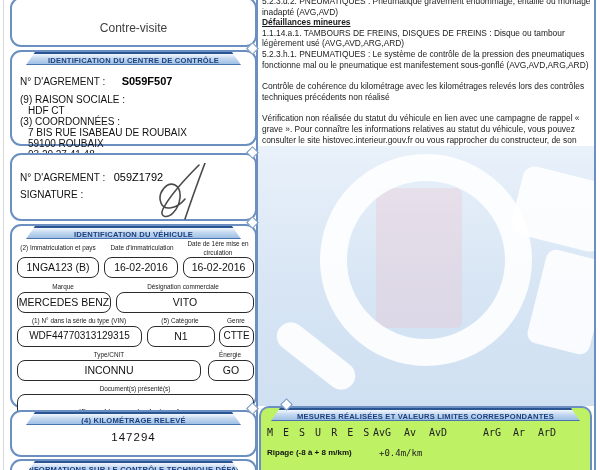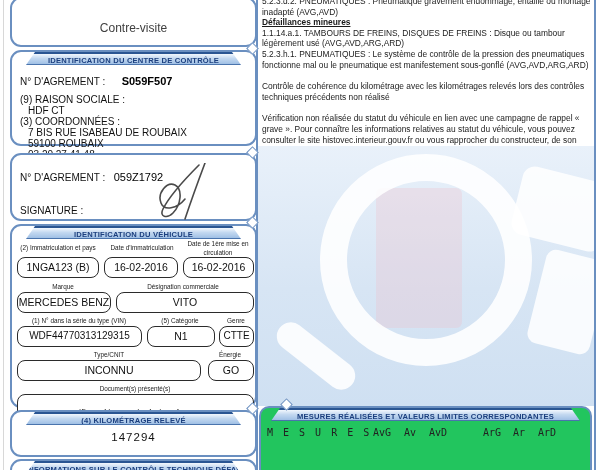--- a/index.html
+++ b/index.html
@@ -43,21 +43,21 @@
                border:27px solid rgba(255,255,255,0.88); }
   .wm-tint { position:absolute; left:118px; top:42px; width:86px; height:140px;
              background:rgba(242,188,196,0.28); border-radius:6px; }
   .wm-handle { position:absolute; left:12px; top:196px; width:92px; height:28px; border-radius:14px;
                background:rgba(255,255,255,0.88); transform:rotate(38deg); }
   .wm-car1 { position:absolute; right:-14px; top:28px; width:92px; height:70px; border-radius:12px;
              background:rgba(255,255,255,0.85); transform:rotate(14deg); }
   .wm-car2 { position:absolute; right:-6px; top:108px; width:64px; height:96px; border-radius:10px;
              background:rgba(255,255,255,0.85); transform:rotate(14deg); }
 
-  #mesures { position:absolute; left:1px; right:2px; top:406px; height:64px; background:#22c55e;
+  #mesures { position:absolute; left:1px; right:2px; top:406px; height:64px; background:#bef264;
              border:2px solid #6a8fc0; border-bottom:none; border-radius:10px 10px 0 0; }
   .mono { font-family:"DejaVu Sans Mono", monospace; }
   .mrow1 { position:absolute; top:19px; left:0; right:0; height:12px; font-size:9px; color:#222; }
   .mrow2 { position:absolute; top:40px; left:0; right:0; height:12px; }
   .mlabel { position:absolute; left:6px; font-size:8px; font-weight:bold; color:#111; }
   .mcol { position:absolute; font-size:10px; color:#222; }
   .mval { position:absolute; left:118px; font-size:9px; color:#222; }
 
   
   .dia { position:absolute; width:9px; height:9px; background:#fff; border:1.6px solid #6a8fc0;
@@ -90,21 +90,21 @@
       <div class="txt8" style="padding-left:8px;">03.20.27.41.48</div>
     </div>
   </div>
 
   <div class="sec" style="top:153px; height:68px;">
     <div style="padding:12px 8px 0 8px; position:relative;">
       <div>
         <span class="txt8">N° D'AGREMENT :</span>
         <span class="bold11" style="margin-left:4px; font-weight:normal; font-size:11px;">059Z1792</span>
       </div>
-      <div class="txt8" style="margin-top:20px;">SIGNATURE :</div>
+      <div class="txt8" style="margin-top:4px;">SIGNATURE :</div>
       <div class="sig-wrap">
         <svg width="70" height="58" viewBox="0 0 70 58">
           <path d="M52,2 C40,14 22,34 16,46 C12,54 20,56 26,50 C34,42 36,26 28,22 C20,18 10,30 14,40 C17,48 30,46 38,36 M58,0 C52,16 44,38 38,56" fill="none" stroke="#4a4a4a" stroke-width="1.6" stroke-linecap="round"></path>
         </svg>
       </div>
     </div>
   </div>
 
   <div class="sec" style="top:224px; height:184px;">
     <div class="bar">IDENTIFICATION DU VÉHICULE</div>
@@ -169,20 +169,24 @@
       <div class="bar" style="margin:0 10px;">MESURES RÉALISÉES ET VALEURS LIMITES CORRESPONDANTES</div>
       <div class="mrow1">
         <span class="mcol mono" style="left:6px; letter-spacing:2px;">M E S U R E S</span>
         <span class="mcol mono" style="left:112px;">AvG</span>
         <span class="mcol mono" style="left:143px;">Av</span>
         <span class="mcol mono" style="left:168px;">AvD</span>
         <span class="mcol mono" style="left:222px;">ArG</span>
         <span class="mcol mono" style="left:252px;">Ar</span>
         <span class="mcol mono" style="left:277px;">ArD</span>
       </div>
+      <div class="mrow2">
+        <span class="mlabel">Ripage (-8 à + 8 m/km)</span>
+        <span class="mval mono">+0.4m/km</span>
+      </div>
     </div>
   </div>
 
   <div class="dia" style="left:248px; top:44px;"></div>
   <div class="dia" style="left:248px; top:148px;"></div>
   <div class="dia" style="left:248px; top:218px;"></div>
   <div class="dia" style="left:248px; top:404px;"></div>
   <div class="dia" style="left:282px; top:400px;"></div>
 </div>
 

